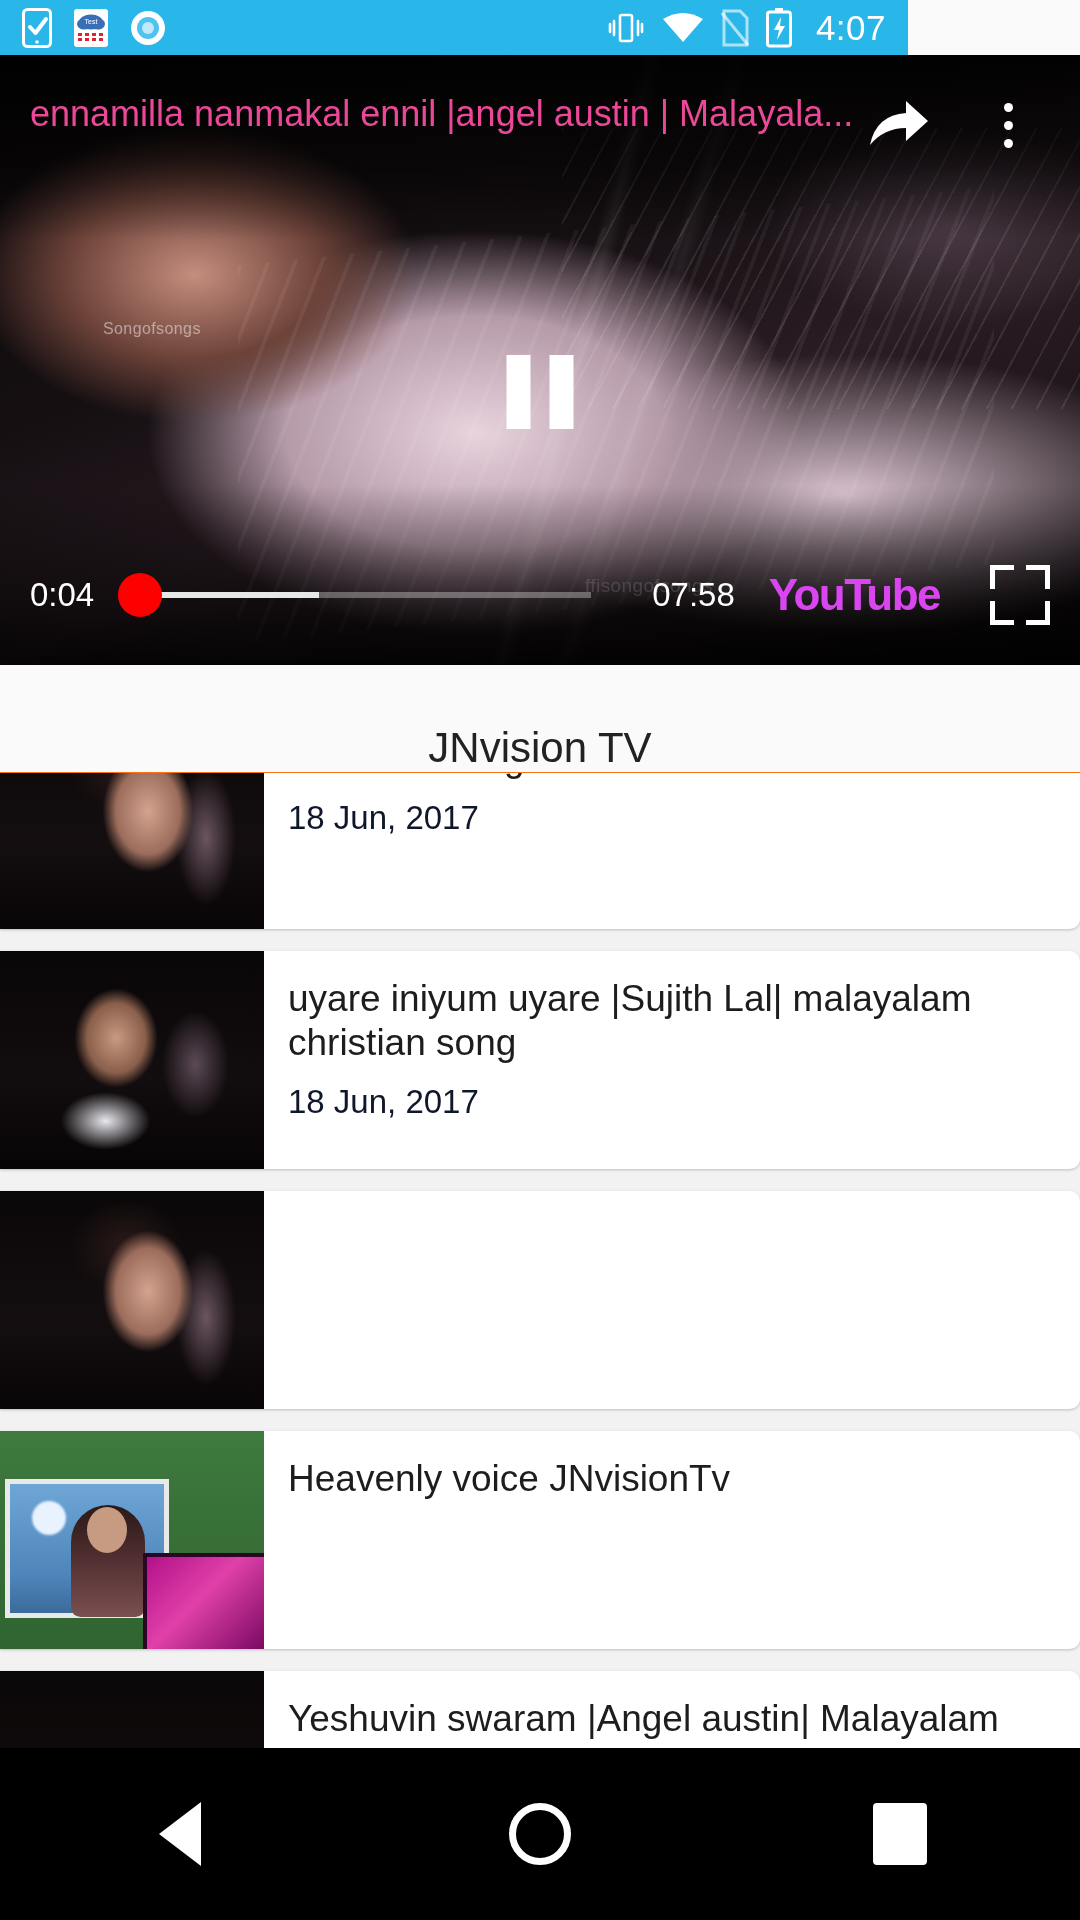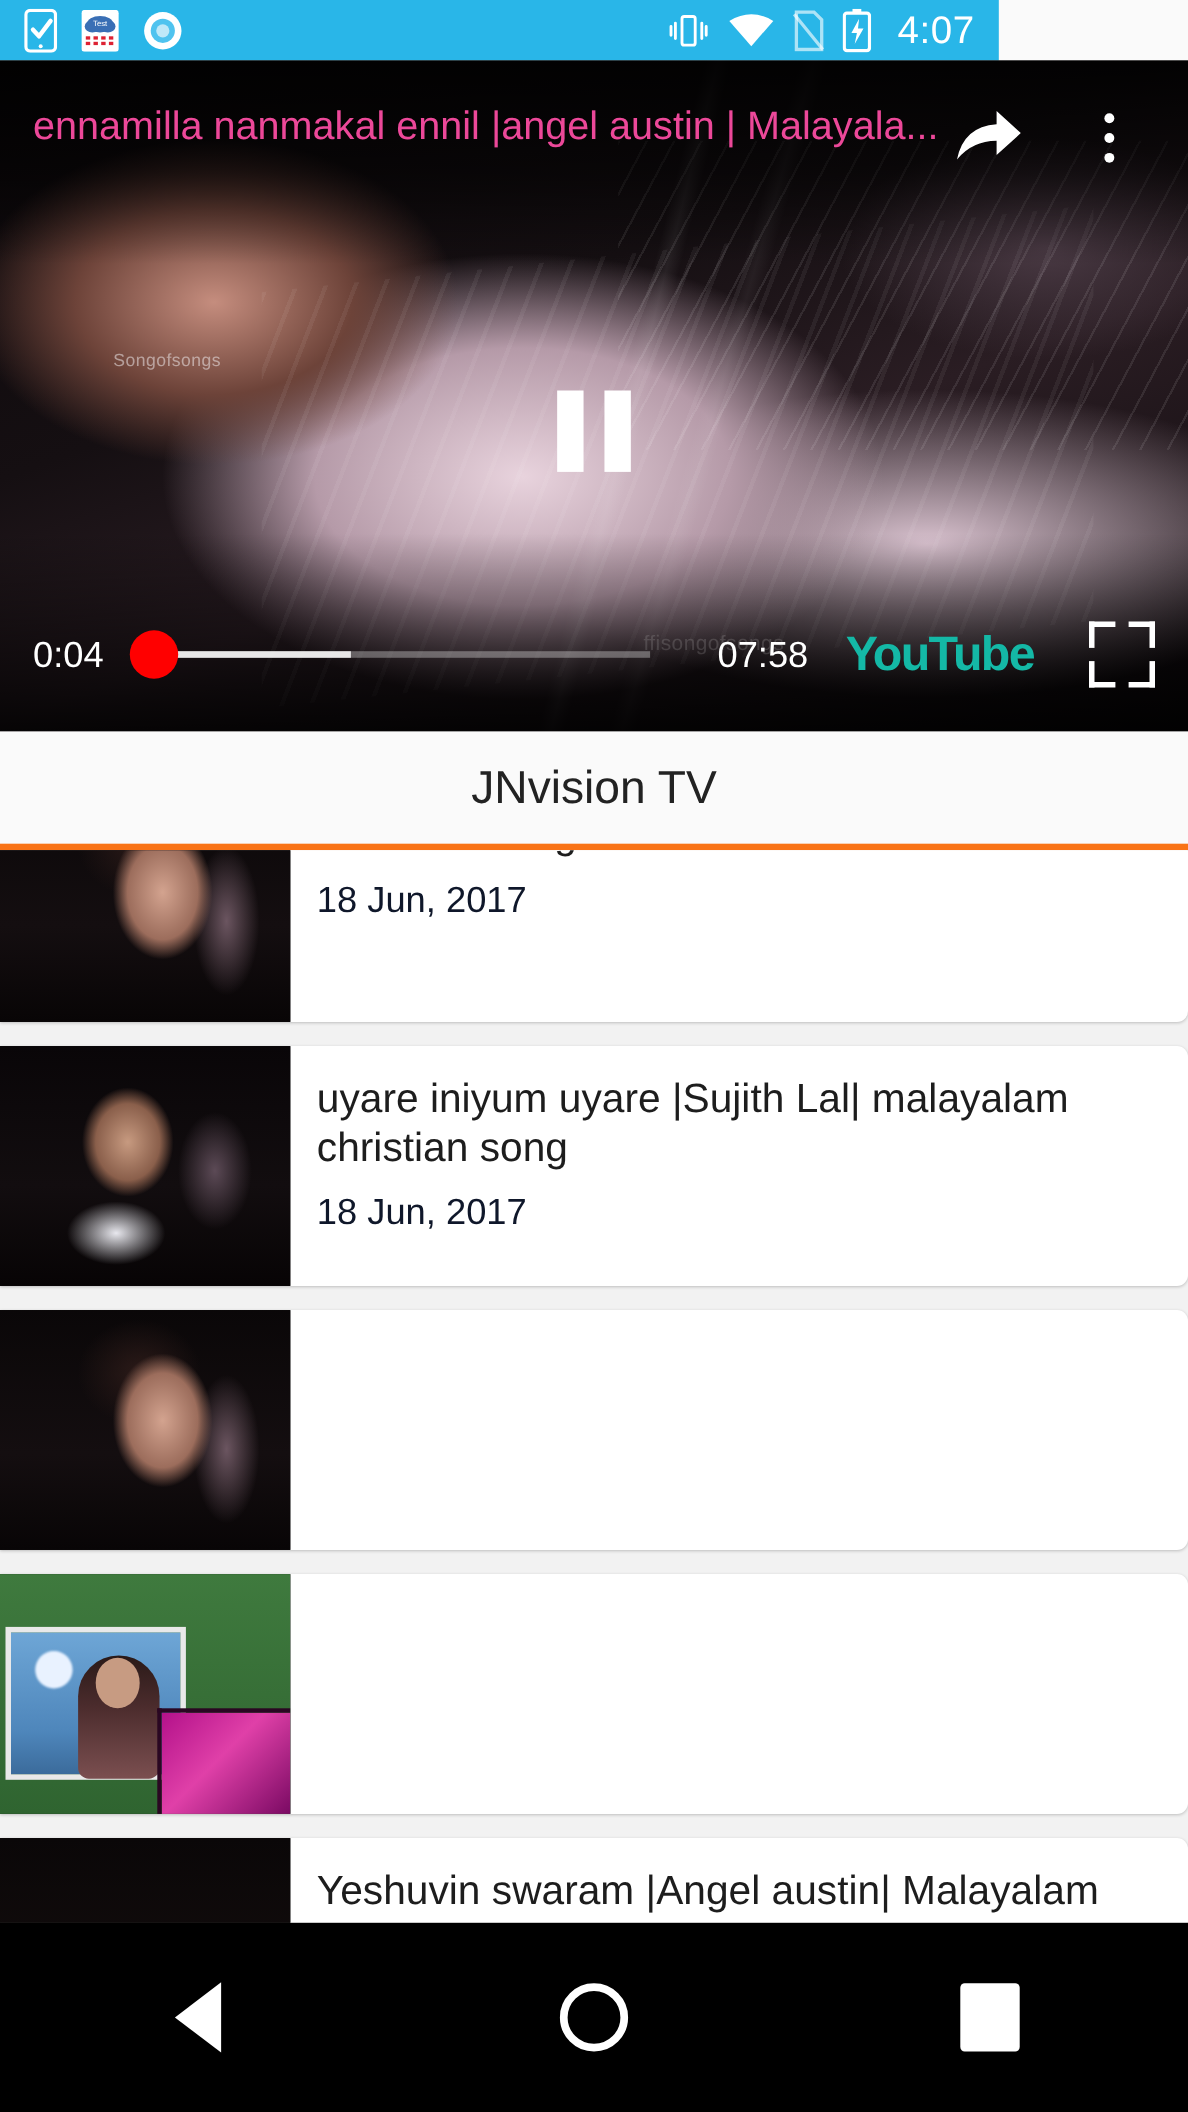--- a/index.html
+++ b/index.html
@@ -102,35 +102,35 @@
   .scrub-track{ position:absolute; left:0; right:0; height:6px; background:rgba(255,255,255,0.32); }
   .scrub-loaded{ position:absolute; left:0; width:41%; height:6px; background:rgba(255,255,255,0.85); }
   .scrub-played{ position:absolute; left:0; width:2.2%; height:6px; background:#ff0000; }
   .scrub-thumb{
     position:absolute; left:calc(2.2% - 0px); width:44px; height:44px;
     border-radius:50%; background:#ff0000; transform:translateX(-50%);
   }
   .time-total{ color:#fff; font-size:33px; min-width:122px; text-align:right; }
   .yt-logo{
     margin-left:34px; display:flex; align-items:center;
-    color:#14b8a6; font-size:44px; font-weight:700; letter-spacing:-1.5px;
+    color:#d946ef; font-size:44px; font-weight:700; letter-spacing:-1.5px;
     font-family:"Liberation Sans", sans-serif;
   }
   .btn-fullscreen{ margin-left:50px; width:60px; height:60px; position:relative; cursor:pointer; }
   .fs-c{ position:absolute; width:24px; height:24px; border:5px solid #fff; }
   .fs-tl{ top:0; left:0; border-right:none; border-bottom:none; }
   .fs-tr{ top:0; right:0; border-left:none; border-bottom:none; }
   .fs-bl{ bottom:0; left:0; border-right:none; border-top:none; }
   .fs-br{ bottom:0; right:0; border-left:none; border-top:none; }
 
   
   .channel-header{
     position:absolute; top:665px; left:0; width:1080px; height:108px;
-    background:#fafafa; display:flex; align-items:center; justify-content:center;
-    border-bottom:6px solid #f97316;
+    background:#fafafa; display:flex; align-items:flex-end; justify-content:center;
+    border-bottom:1px solid #f97316;
   }
   .channel-title{ font-size:42px; color:#222; font-weight:400; }
 
   
   .list{
     position:absolute; top:773px; left:0; width:1080px; height:975px;
     background:#f2f2f2; overflow:hidden;
   }
   .card{
     position:relative; background:#fff; display:flex;
@@ -347,20 +347,21 @@
         <div class="thumb">
           <div class="th-studio">
             <span class="window"></span>
             <span class="moon"></span>
             <span class="person"></span>
             <span class="person-face"></span>
             <span class="pink-card"></span>
           </div>
         </div>
         <div class="meta">
+          <div class="v-title">Heavenly voice JNvisionTv</div>
         </div>
       </div>
       <div class="card" style="height: 218px;">
         <div class="thumb">
           <div class="th-face-top"></div>
         </div>
         <div class="meta">
           <div class="v-title">Yeshuvin swaram  |Angel austin| Malayalam</div>
         </div>
       </div>

